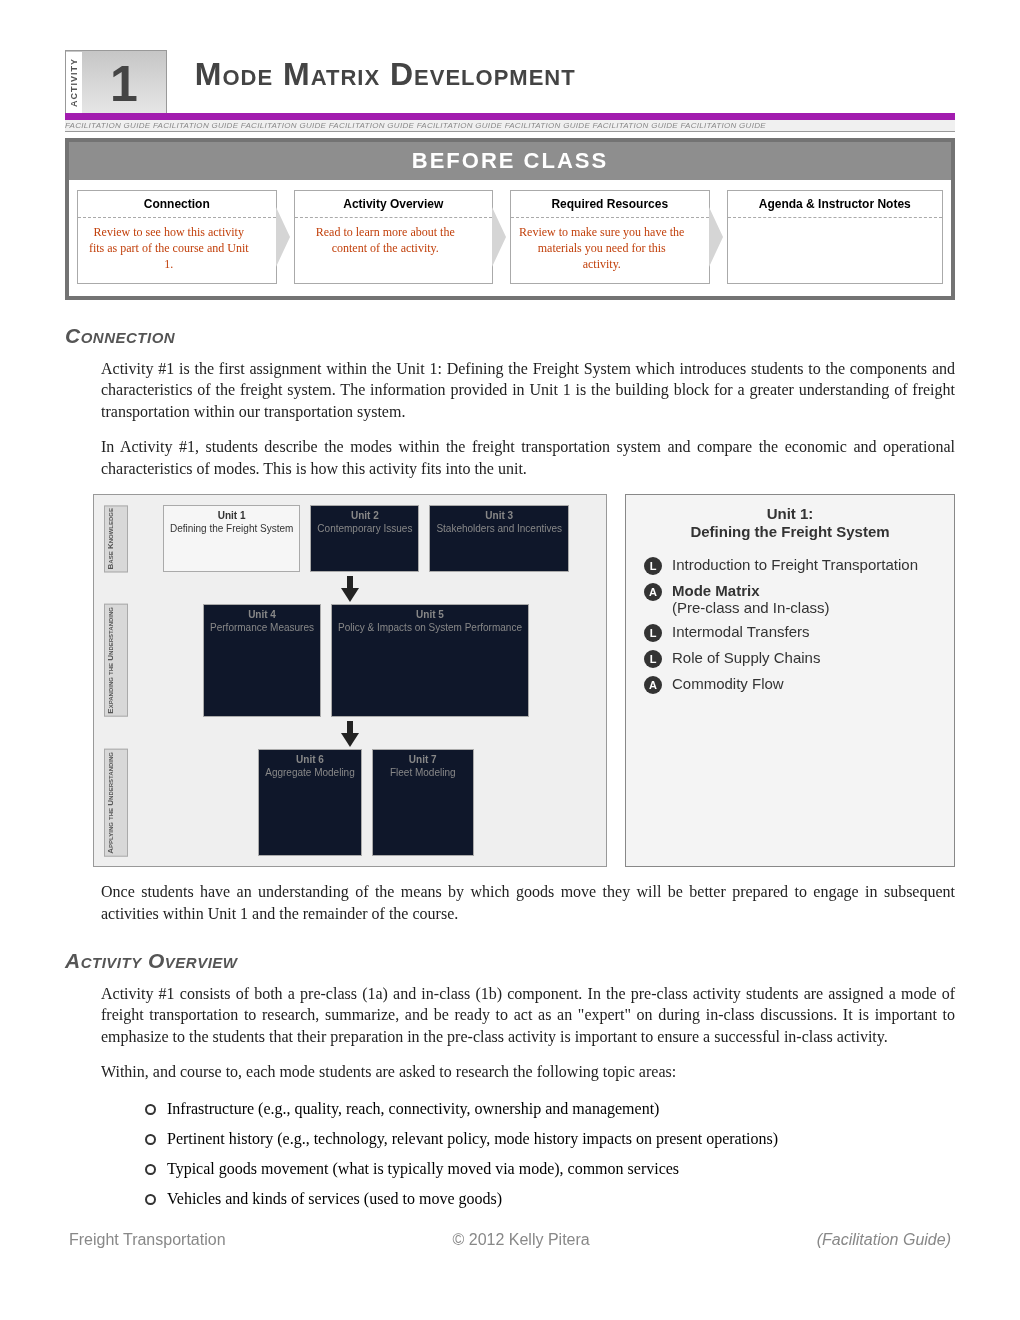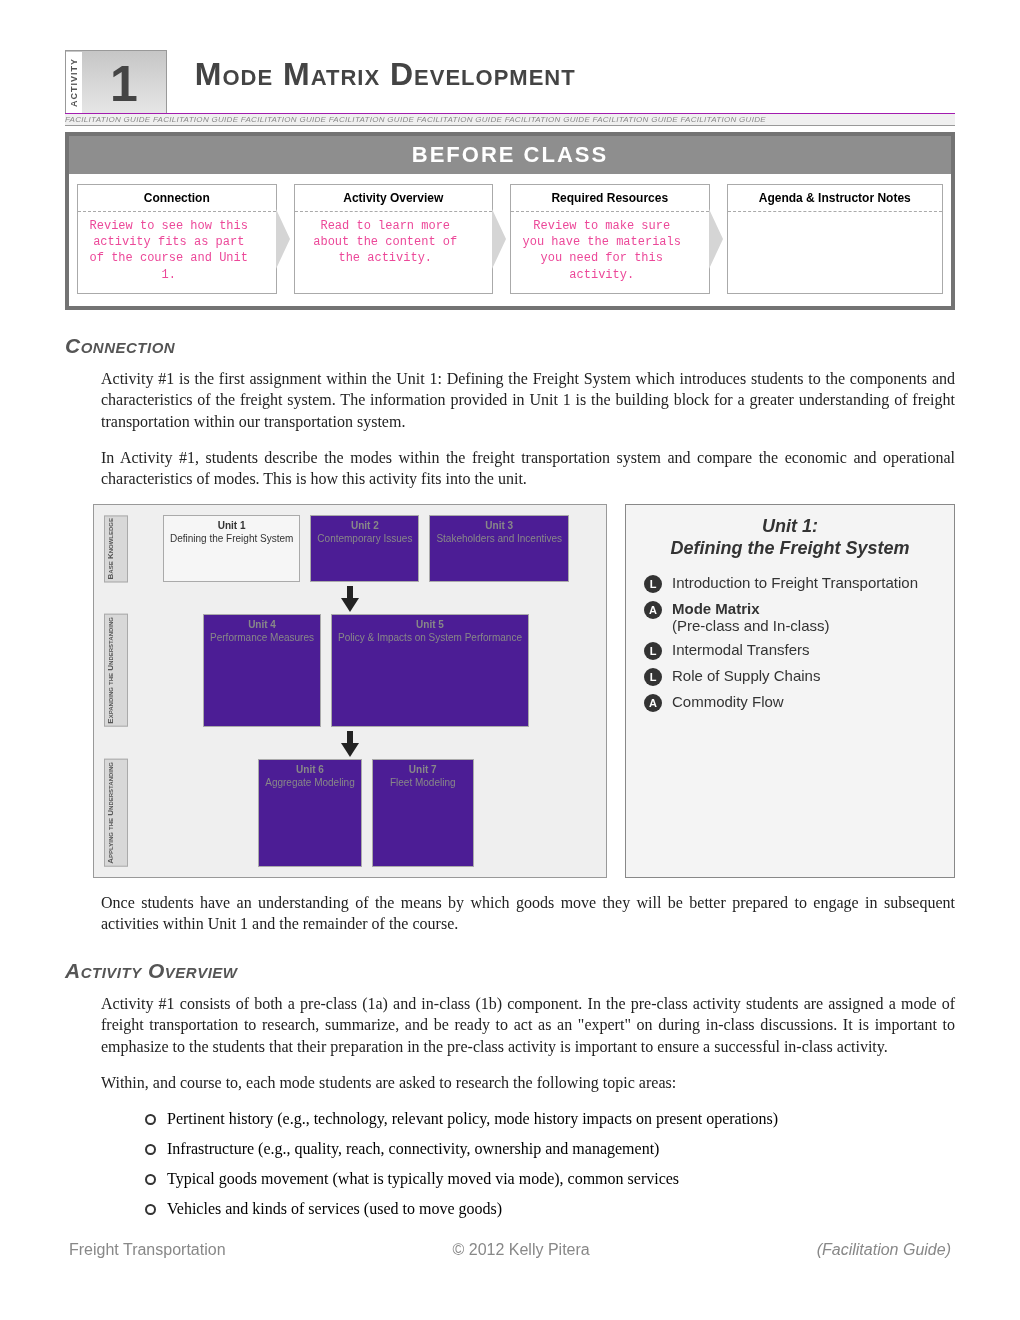--- a/index.html
+++ b/index.html
@@ -50,21 +50,21 @@
     font-size: 32px;
     font-weight: bold;
     color: #444;
     letter-spacing: 1px;
     padding-left: 28px;
     padding-bottom: 20px;
     font-variant: small-caps;
   }
   .strip {
     background: #f0f0f0;
-    border-top: 1px solid #a21caf;
+    border-top: 7px solid #a21caf;
     border-bottom: 1px solid #999;
     font-family: Arial, sans-serif;
     font-size: 8px;
     font-style: italic;
     color: #888;
     letter-spacing: 0.3px;
     white-space: nowrap;
     overflow: hidden;
     padding: 1px 0;
   }
@@ -99,23 +99,23 @@
     background: #fff;
   }
   .card-title {
     font-family: Arial, sans-serif;
     font-size: 12px;
     font-weight: bold;
     padding: 6px 4px;
     border-bottom: 1px dashed #aaa;
   }
   .card-body {
-    font-family: Liberation Mono, monospace;
+    font-family: Liberation Serif, serif;
     font-size: 12px;
-    color: #ec4899;
+    color: #c2410c;
     padding: 6px 24px 10px 8px;
     line-height: 1.35;
   }
   .chev {
     width: 0;
     height: 0;
     align-self: center;
     border-top: 30px solid transparent;
     border-bottom: 30px solid transparent;
     border-left: 14px solid #d5d5d5;
@@ -170,21 +170,21 @@
     width: 24px;
   }
   .dcells {
     flex: 1;
     display: flex;
     gap: 10px;
     justify-content: center;
   }
   .dcell {
     border: 1px solid #aaa;
-    background: #4c1d95;
+    background: #0f172a;
     text-align: center;
     font-family: Arial, sans-serif;
     font-size: 10px;
     color: #888;
     padding: 4px 6px;
     line-height: 1.2;
     min-width: 102px;
   }
   .dcell.active {
     color: #333;
@@ -203,27 +203,26 @@
   }
   .darrow svg { display:block; margin:0 auto; }
   .unitbox {
     width: 330px;
     border: 1px solid #888;
     background: #f4f4f4;
     padding: 10px 18px 14px 18px;
   }
   .unitbox h3 {
     font-family: Arial, sans-serif;
-    font-size: 18px;
+    font-size: 15px;
     font-weight: bold;
     text-align: center;
     margin: 0 0 14px 0;
     line-height: 1.25;
     color: #333;
-    font-style: italic;
   }
   .u-item {
     display: flex;
     align-items: flex-start;
     gap: 10px;
     font-family: Arial, sans-serif;
     font-size: 15px;
     margin: 7px 0;
     color: #333;
   }
@@ -418,22 +417,22 @@
       </div>
     </div>
   </div>
 
   <p class="body-text">Once students have an understanding of the means by which goods move they will be better prepared to engage in subsequent activities within Unit 1 and the remainder of the course.</p>
 
   <div class="section-h">Activity Overview</div>
   <p class="body-text">Activity #1 consists of both a pre-class (1a) and in-class (1b) component. In the pre-class activity students are assigned a mode of freight transportation to research, summarize, and be ready to act as an "expert" on during in-class discussions. It is important to emphasize to the students that their preparation in the pre-class activity is important to ensure a successful in-class activity.</p>
   <p class="body-text">Within, and course to, each mode students are asked to research the following topic areas:</p>
   <ul class="topics">
+    <li>Infrastructure (e.g., quality, reach, connectivity, ownership and management)</li>
     <li>Pertinent history (e.g., technology, relevant policy, mode history impacts on present operations)</li>
-    <li>Infrastructure (e.g., quality, reach, connectivity, ownership and management)</li>
     <li>Typical goods movement (what is typically moved via mode), common services</li>
     <li>Vehicles and kinds of services (used to move goods)</li>
   </ul>
 
   <div class="footer">
     <div>Freight Transportation</div>
     <div>© 2012 Kelly Pitera</div>
     <div class="right">(Facilitation Guide)</div>
   </div>
 

